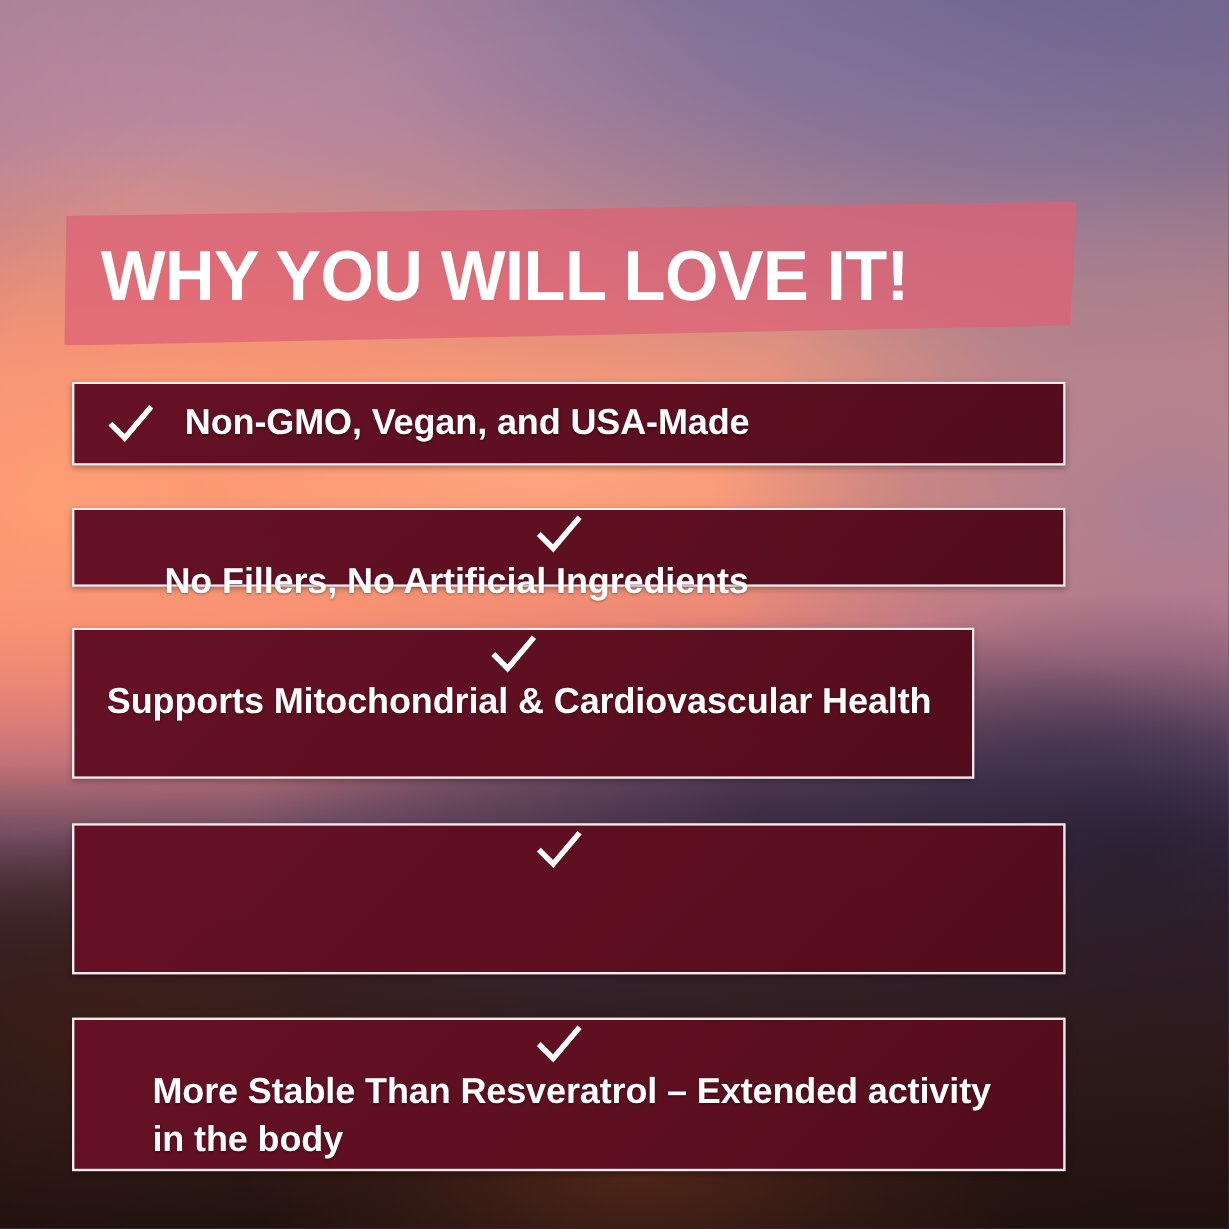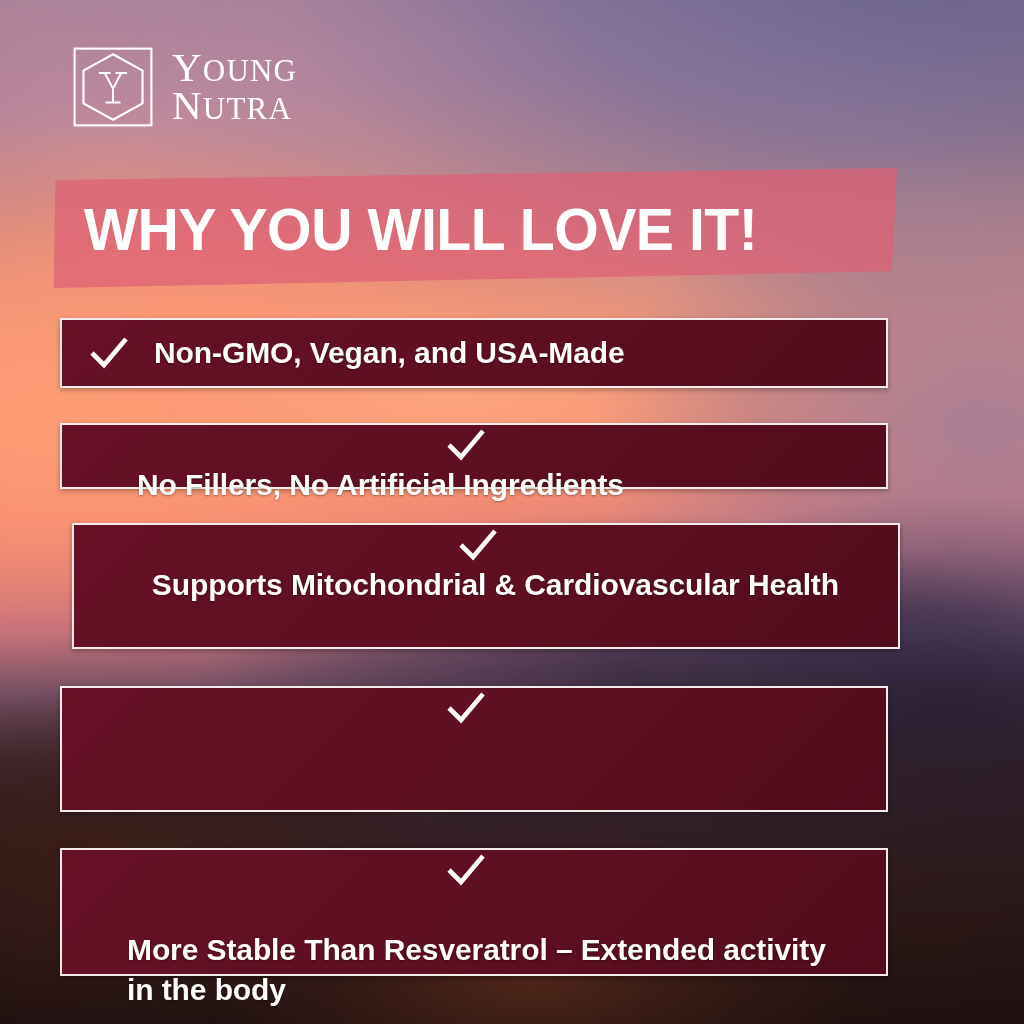--- a/index.html
+++ b/index.html
@@ -202,62 +202,49 @@
   <div class="bg-layer bg-mauve-right"></div>
   <div class="bg-layer bg-navy"></div>
   <div class="bg-layer bg-navy2"></div>
   <div class="bg-layer bg-dark-land"></div>
   <div class="bg-layer bg-land-left"></div>
   <div class="bg-layer bg-land-warm"></div>
   <div class="bg-layer bg-vignette"></div>
 
   <div class="content">
 
-    <div class="logo">
-      <span>
-        <svg class="logo-mark" viewBox="0 0 100 100" fill="none" stroke="#ffffff" stroke-width="2.6">
-          <rect x="3.2" y="3.2" width="93.6" height="93.6"></rect>
-          <polygon points="50,10 86,30 86,70 50,90 14,70 14,30"></polygon>
-          <path d="M34 33 H46 M54 33 H66 M40 33 L50 52 L60 33 M50 52 V69 M42 69 H58" stroke-width="2.4" stroke-linecap="square"></path>
-        </svg>
-      </span>
-      <span class="logo-words">
-        <span class="logo-word"><span class="cap">Y</span><span class="sc">OUNG</span></span>
-        <span class="logo-word"><span class="cap">N</span><span class="sc">UTRA</span></span>
-      </span>
-    </div>
 
     <div class="banner"></div>
     <div class="headline">WHY YOU WILL LOVE IT!</div>
 
     <div class="benefits">
         <div class="benefit" style="position: absolute; left: 0px; top: 0px; width: 828px; height: 70px;">
           <svg class="check" viewBox="0 0 46 40">
             <path d="M6 20 L18 32 L40 6" fill="none" stroke="#ffffff" stroke-width="4.6" stroke-linecap="butt" stroke-linejoin="miter"></path>
           </svg>
           <div class="benefit-text" style="width: 680px;">Non-GMO, Vegan, and USA-Made</div>
         </div>
         <div class="benefit" style="position: absolute; left: 0px; top: 105px; width: 828px; height: 66px;">
           <svg class="check" viewBox="0 0 46 40">
             <path d="M6 20 L18 32 L40 6" fill="none" stroke="#ffffff" stroke-width="4.6" stroke-linecap="butt" stroke-linejoin="miter"></path>
           </svg>
           <div class="benefit-text" style="width: 680px;">No Fillers, No Artificial Ingredients</div>
         </div>
-        <div class="benefit" style="position: absolute; left: 12px; top: 205px; width: 828px; height: 126px; text-align: right;">
+        <div class="benefit" style="position: absolute; left: 0px; top: 205px; width: 752px; height: 126px;">
           <svg class="check" viewBox="0 0 46 40">
             <path d="M6 20 L18 32 L40 6" fill="none" stroke="#ffffff" stroke-width="4.6" stroke-linecap="butt" stroke-linejoin="miter"></path>
           </svg>
           <div class="benefit-text" style="width: 700px;">Supports Mitochondrial &amp; Cardiovascular Health</div>
         </div>
         <div class="benefit" style="position: absolute; left: 0px; top: 368px; width: 828px; height: 126px;">
           <svg class="check" viewBox="0 0 46 40">
             <path d="M6 20 L18 32 L40 6" fill="none" stroke="#ffffff" stroke-width="4.6" stroke-linecap="butt" stroke-linejoin="miter"></path>
           </svg>
         </div>
-        <div class="benefit" style="position: absolute; left: 0px; top: 530px; width: 828px; height: 128px; gap: 40px;">
+        <div class="benefit" style="position: absolute; left: 0px; top: 530px; width: 828px; height: 128px;">
           <svg class="check" viewBox="0 0 46 40">
             <path d="M6 20 L18 32 L40 6" fill="none" stroke="#ffffff" stroke-width="4.6" stroke-linecap="butt" stroke-linejoin="miter"></path>
           </svg>
           <div class="benefit-text" style="width: 700px;">More Stable Than Resveratrol – Extended activity in the body</div>
         </div>
       </div>
 
   </div>
 </div>
 

